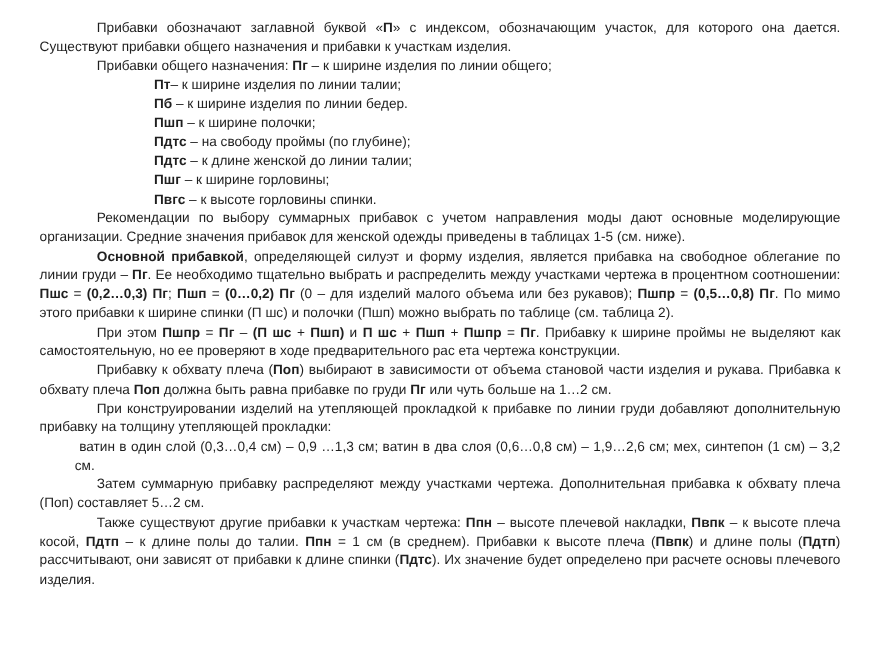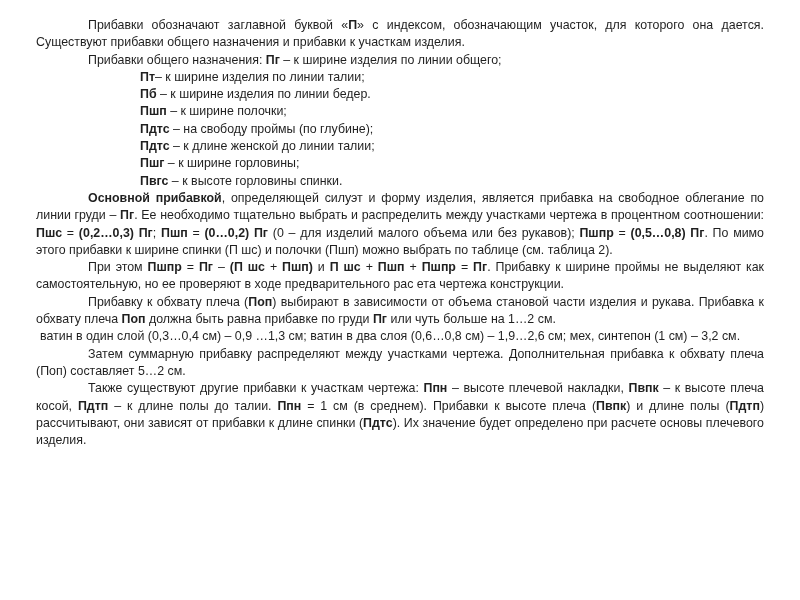--- a/index.html
+++ b/index.html
@@ -23,38 +23,40 @@
     color: #1f1f1f;
     background: #ffffff;
   }
   .page p {
     margin: 0;
     padding: 0;
     text-align: justify;
   }
   .page p.indent { text-indent: 52px; }
   .page p.sub    { margin-left: 104px; text-align: left; }
-  .page p.vatin  { text-indent: 4px; }
+  .page p.vatin  { text-indent: 4px; margin-left: 32px; }
   .b { font-weight: bold; }
   .i { }
 </style>
 </head>
 <body>
 
 <div class="page">
   <div id="doc-body">
       <p class="indent"><span>Прибавки обозначают заглавной буквой «</span><span class="b">П</span><span>» с индексом, обозначающим участок, для которого она дается. Существуют прибавки общего назначения и прибавки к участкам изделия.</span></p>
       <p class="indent"><span class="i">Прибавки общего назначения</span><span>: </span><span class="b">Пг</span><span> – к ширине изделия по линии общего;</span></p>
       <p class="sub"><span class="b">Пт</span><span>– к ширине изделия по линии талии;</span></p>
       <p class="sub"><span class="b">Пб</span><span> – к ширине изделия по линии бедер.</span></p>
       <p class="sub"><span class="b">Пшп</span><span> – к ширине полочки;</span></p>
       <p class="sub"><span class="b">Пдтс</span><span> – на свободу проймы (по глубине);</span></p>
       <p class="sub"><span class="b">Пдтс</span><span> – к длине женской до линии талии;</span></p>
       <p class="sub"><span class="b">Пшг</span><span> – к ширине горловины;</span></p>
       <p class="sub"><span class="b">Пвгс</span><span> – к высоте горловины спинки.</span></p>
+      <p class="indent"><span>Рекомендации по выбору суммарных прибавок с учетом направления моды дают основные моделирующие организации. Средние значения прибавок для женской одежды приведены в таблицах 1-5 (см. ниже).</span></p>
       <p class="indent"><span class="b">Основной прибавкой</span><span>, определяющей силуэт и форму изделия, является прибавка на свободное облегание по линии груди – </span><span class="b">Пг</span><span>. Ее необходимо тщательно выбрать и распределить между участками чертежа в процентном соотношении: </span><span class="b">Пшс</span><span> = </span><span class="b">(0,2…0,3) Пг</span><span>; </span><span class="b">Пшп</span><span> = </span><span class="b">(0…0,2) Пг</span><span> (0 – для изделий малого объема или без рукавов); </span><span class="b">Пшпр</span><span> = </span><span class="b">(0,5…0,8) Пг</span><span>. По мимо этого прибавки к ширине спинки (П шс) и полочки (Пшп) можно выбрать по таблице (см. таблица 2).</span></p>
       <p class="indent"><span>При этом </span><span class="b">Пшпр</span><span> = </span><span class="b">Пг</span><span> – </span><span class="b">(П шс</span><span> + </span><span class="b">Пшп)</span><span> и </span><span class="b">П шс</span><span> + </span><span class="b">Пшп</span><span> + </span><span class="b">Пшпр</span><span> = </span><span class="b">Пг</span><span>. Прибавку к ширине проймы не выделяют как самостоятельную, но ее проверяют в ходе предварительного рас ета чертежа конструкции.</span></p>
       <p class="indent"><span>Прибавку к обхвату плеча (</span><span class="b">Поп</span><span>) выбирают в зависимости от объема становой части изделия и рукава. Прибавка к обхвату плеча </span><span class="b">Поп</span><span> должна быть равна прибавке по груди </span><span class="b">Пг</span><span> или чуть больше на 1…2 см.</span></p>
+      <p class="indent"><span>При конструировании изделий на утепляющей прокладкой к прибавке по линии груди добавляют дополнительную прибавку на толщину утепляющей прокладки:</span></p>
       <p class="vatin"><span>ватин в один слой (0,3…0,4 см) – 0,9 …1,3 см; ватин в два слоя (0,6…0,8 см) – 1,9…2,6 см; мех, синтепон (1 см) – 3,2 см.</span></p>
       <p class="indent"><span>Затем суммарную прибавку распределяют между участками чертежа. Дополнительная прибавка к обхвату плеча (Поп) составляет 5…2 см.</span></p>
       <p class="indent"><span>Также существуют другие прибавки к участкам чертежа: </span><span class="b">Ппн</span><span> – высоте плечевой накладки, </span><span class="b">Пвпк</span><span> – к высоте плеча косой, </span><span class="b">Пдтп</span><span> – к длине полы до талии. </span><span class="b">Ппн</span><span> = 1 см (в среднем). Прибавки к высоте плеча (</span><span class="b">Пвпк</span><span>) и длине полы (</span><span class="b">Пдтп</span><span>) рассчитывают, они зависят от прибавки к длине спинки (</span><span class="b">Пдтс</span><span>). Их значение будет определено при расчете основы плечевого изделия.</span></p>
     </div>
 </div>
 
 </body></html>

